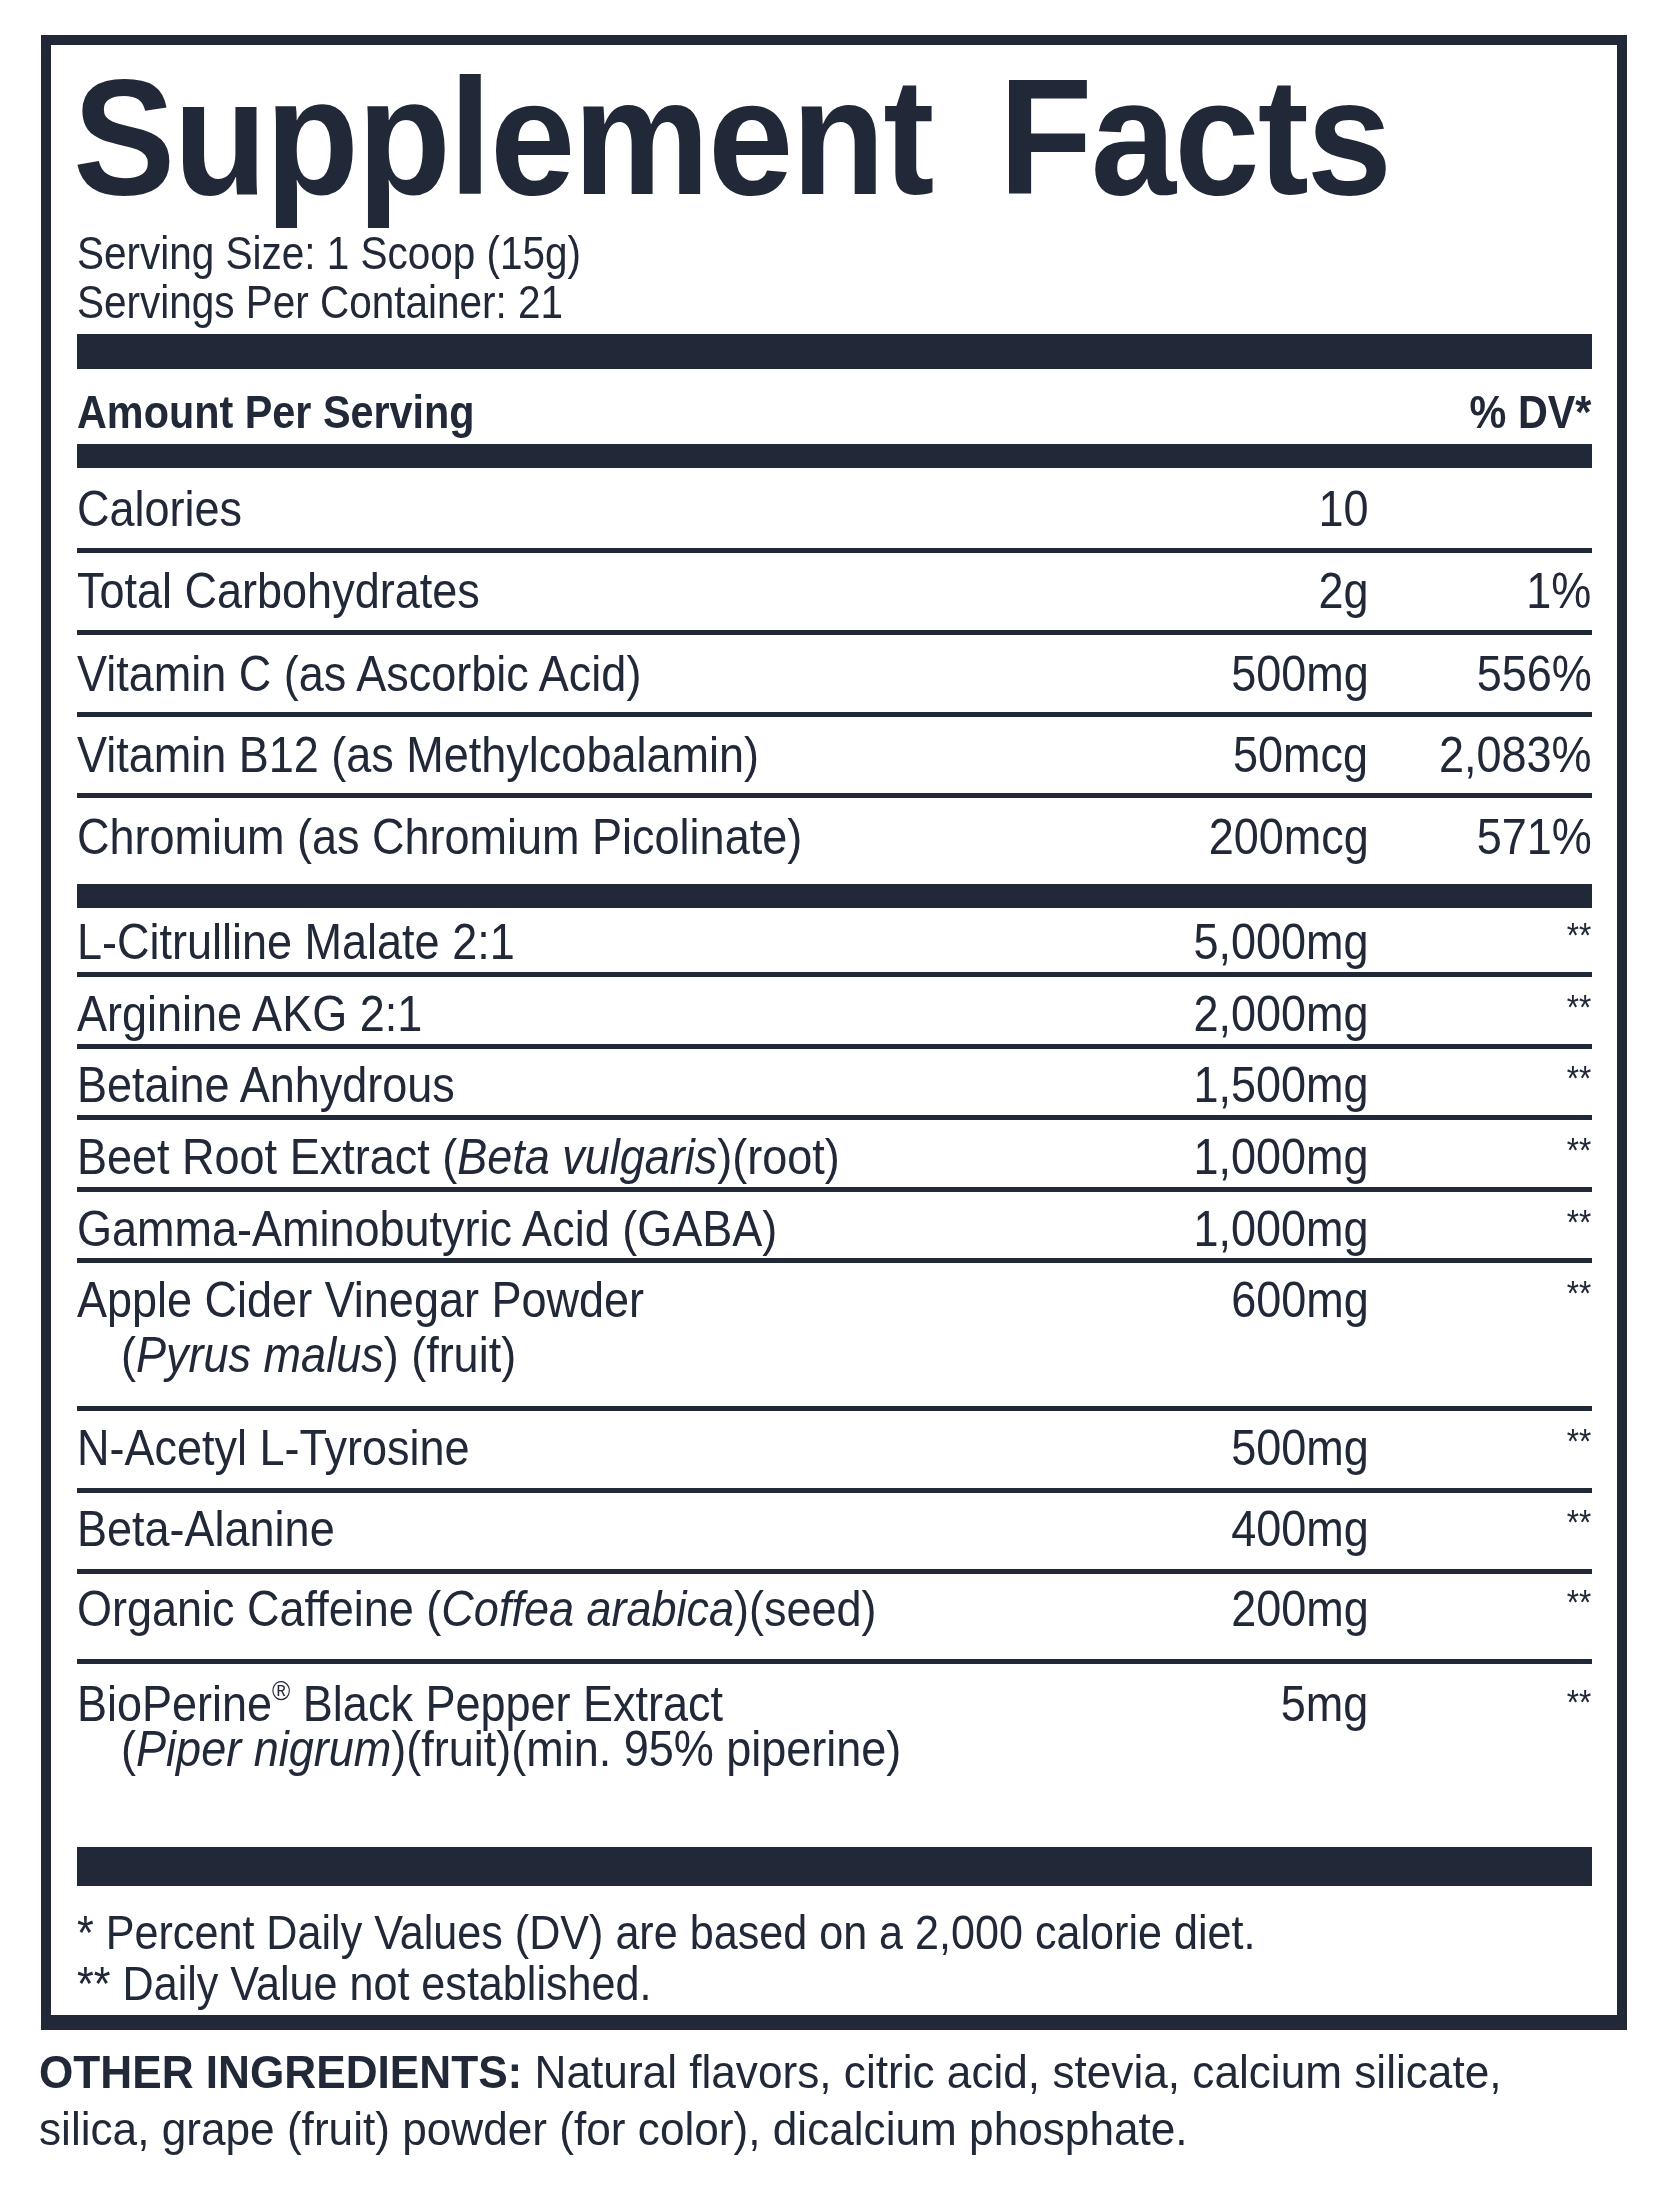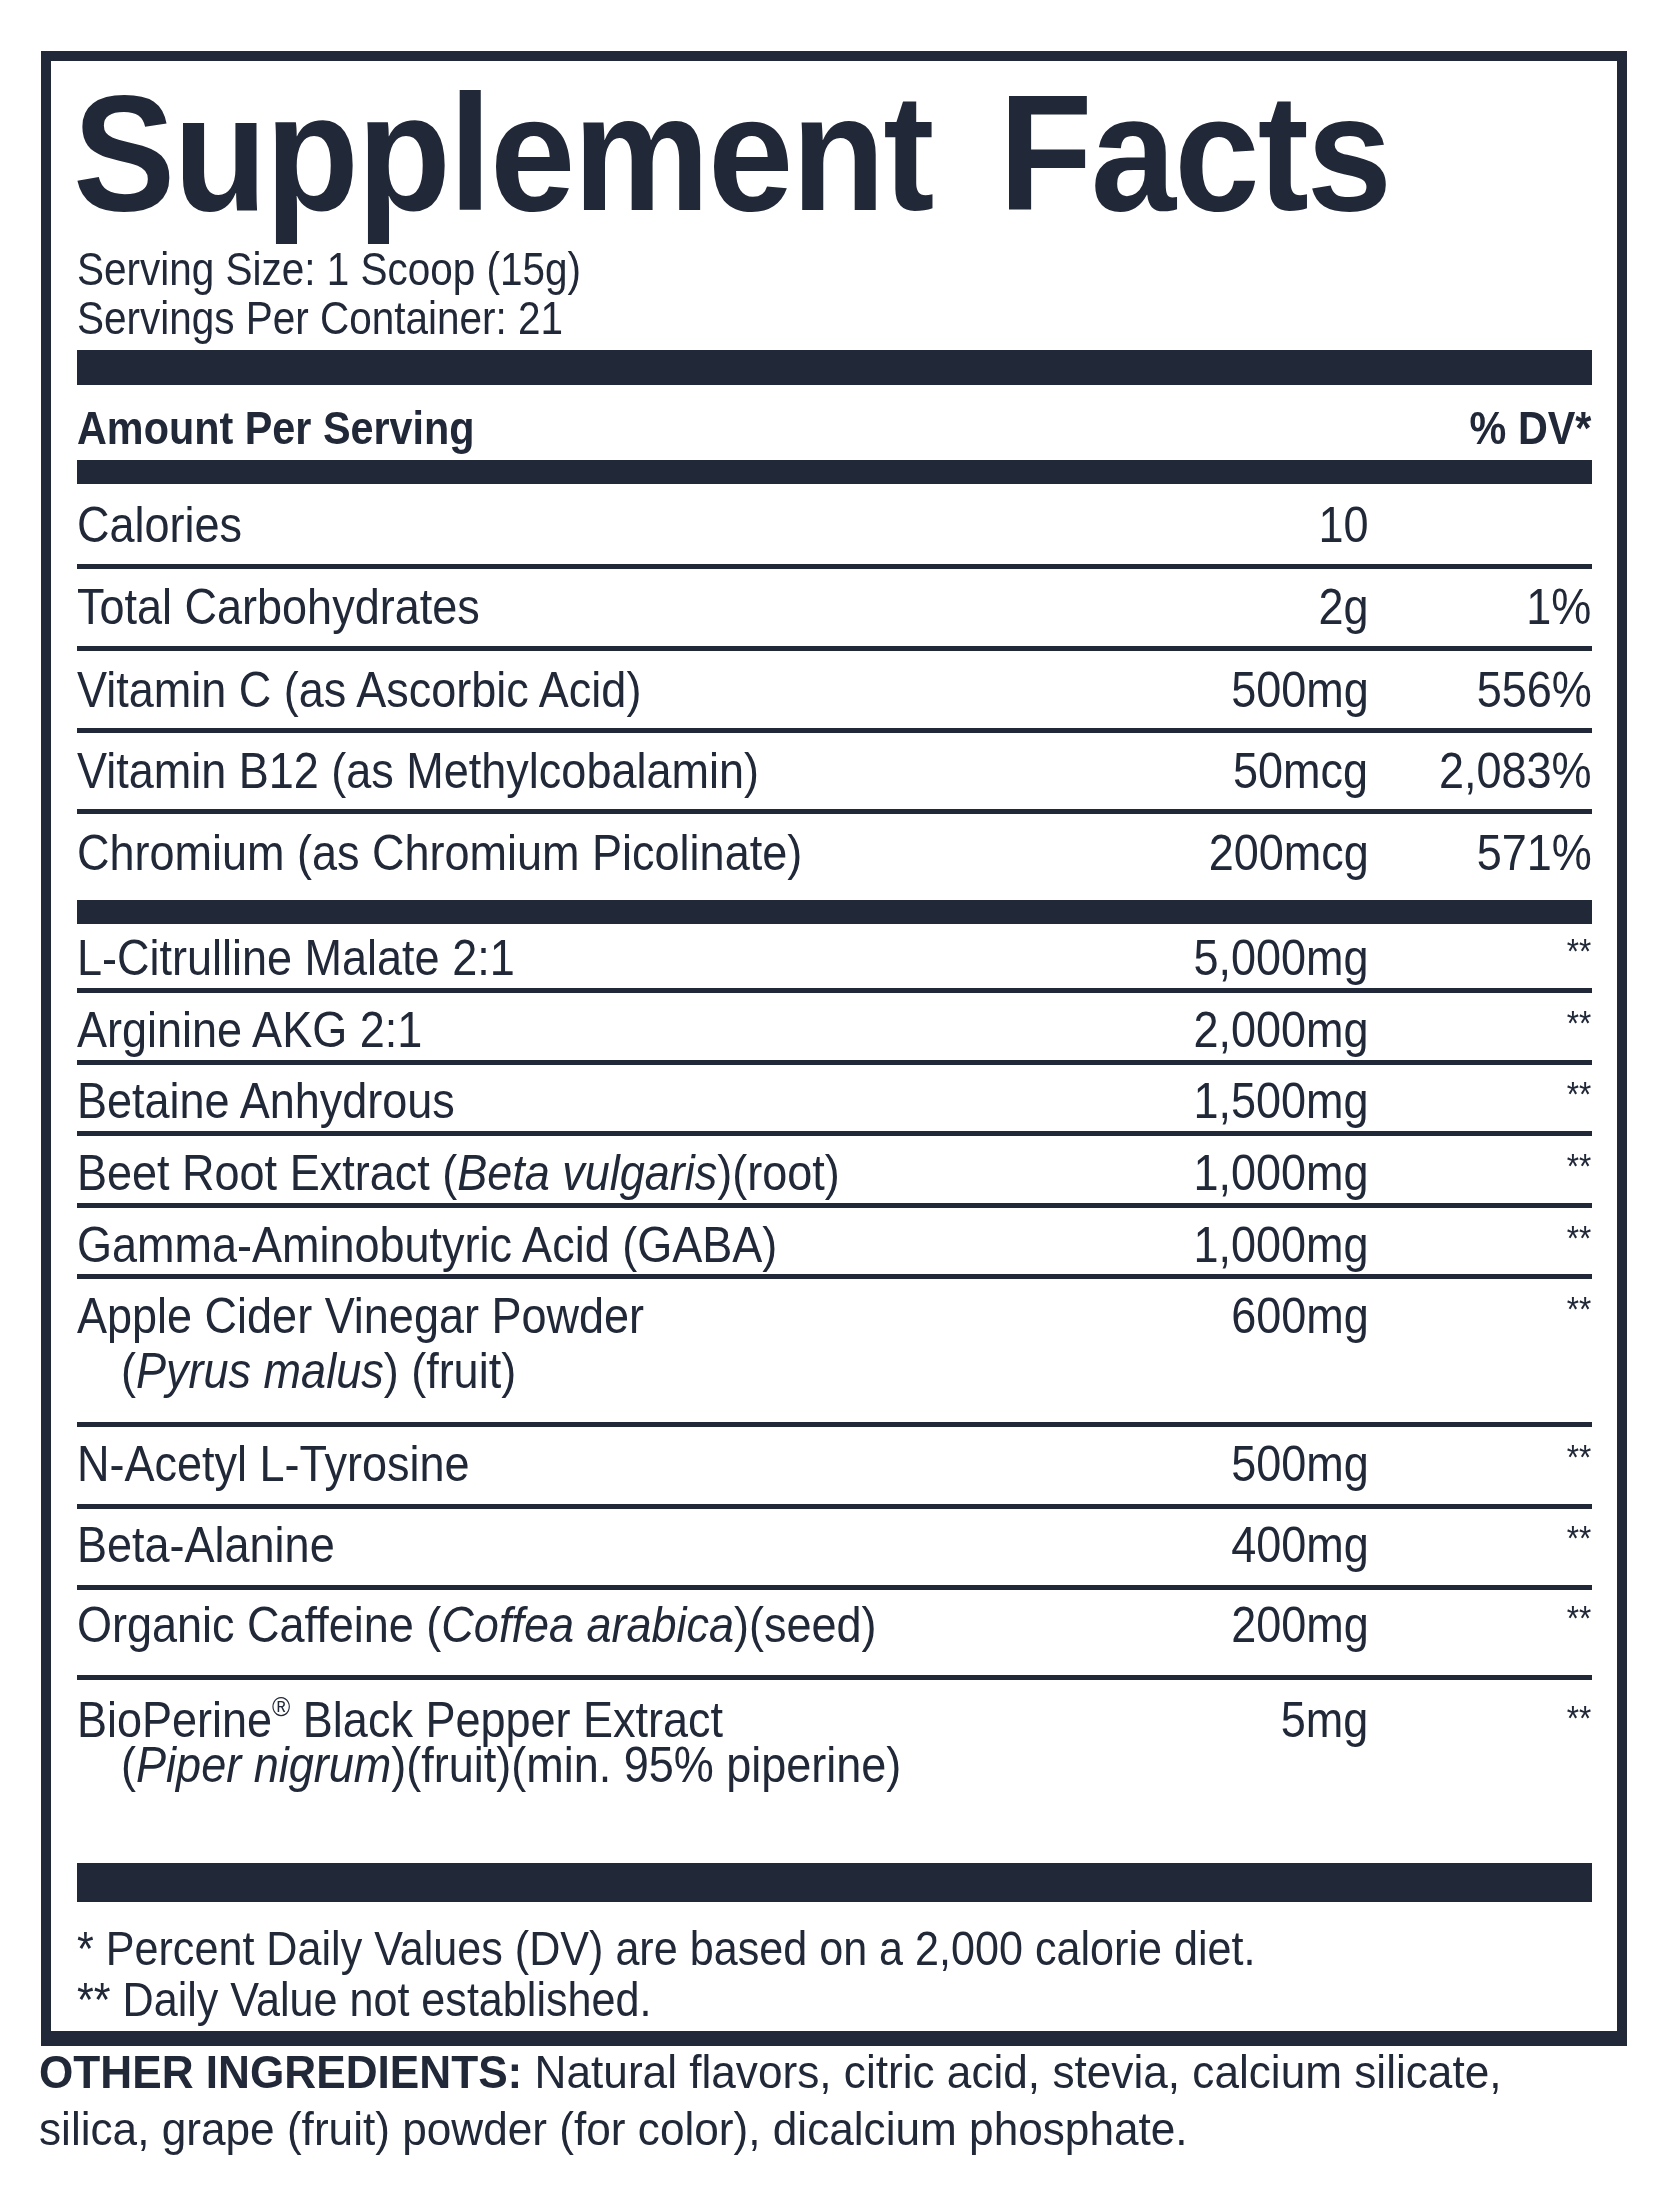--- a/index.html
+++ b/index.html
@@ -1,18 +1,18 @@
 <!DOCTYPE html>
 <html><head>
 <meta charset="utf-8">
 <style>
   html, body { margin:0; padding:0; background:#ffffff; }
   body { width:1665px; height:2210px; position:relative; overflow:hidden; color:#212838;
          font-family:"Liberation Sans", sans-serif; }
-  .panel { position:absolute; left:41px; top:51px; width:1566px; height:1970px;
+  .panel { position:absolute; left:41px; top:35px; width:1566px; height:1970px;
            border:10.8px solid #212838; border-bottom-width:15.7px; box-sizing:content-box; }
   .inner { position:absolute; left:25.5px; right:25.5px; top:0; bottom:0; }
   .title { position:absolute; left:-3.9px; top:9.8px; font-weight:bold; font-size:165px; line-height:165px;
            letter-spacing:-2px; transform:scaleX(0.93); transform-origin:left top; white-space:nowrap; word-spacing:27.4px; }
   .serving { position:absolute; left:0; top:184px; font-size:46px; line-height:49px; transform:scaleX(0.88); transform-origin:left top; white-space:nowrap; }
   .bar { position:absolute; left:0; right:0; background:#212838; }
   .hline { position:absolute; left:0; right:0; height:4.9px; background:#212838; }
   .hdr { position:absolute; left:0; right:0; font-weight:bold; font-size:47px; line-height:55px; }
   .hdr .l { position:absolute; left:0; transform:scaleX(0.88); transform-origin:left top; white-space:nowrap; }
   .hdr .r { position:absolute; right:0; transform:scaleX(0.88); transform-origin:right top; white-space:nowrap; }

